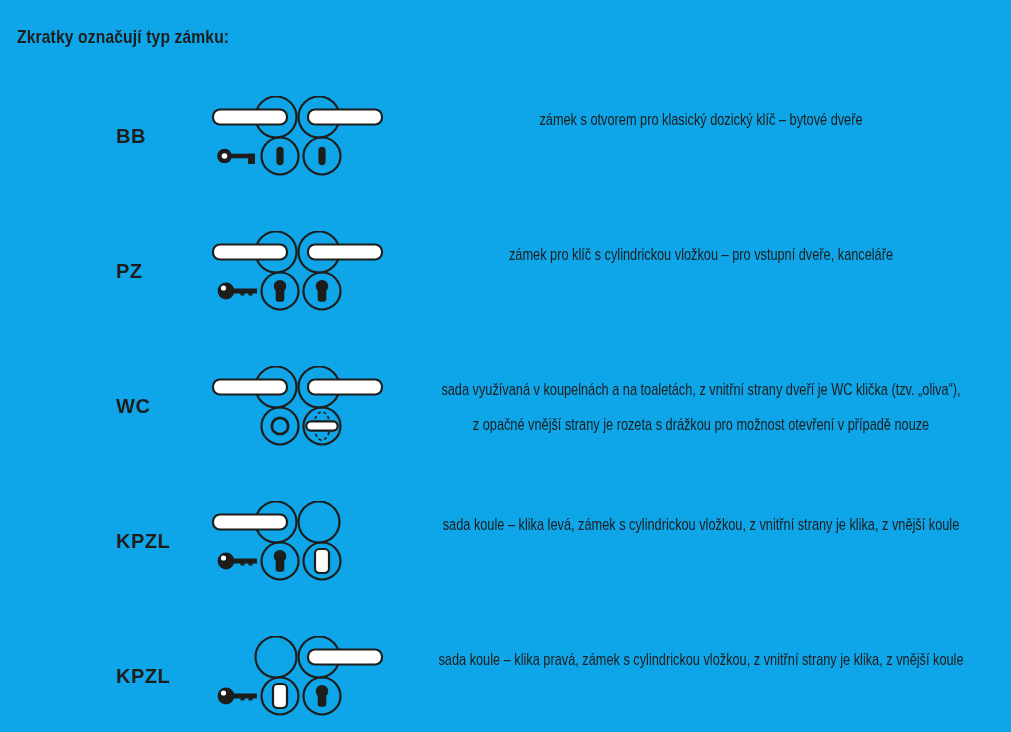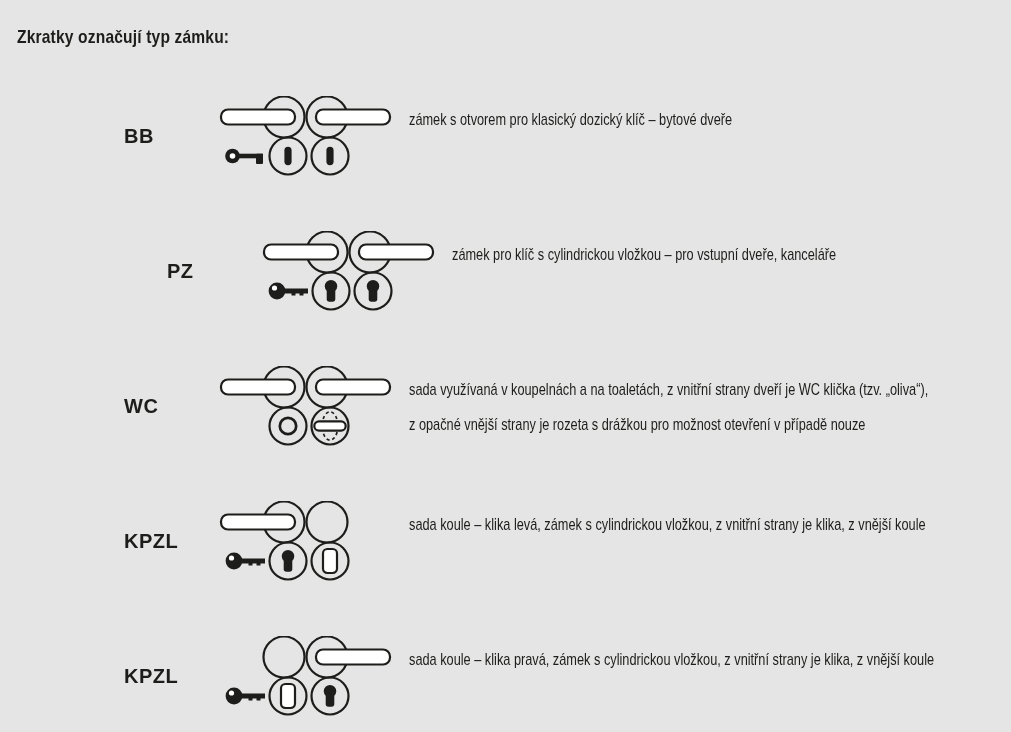--- a/index.html
+++ b/index.html
@@ -1,25 +1,25 @@
 <!DOCTYPE html>
 <html><head>
 <meta charset="utf-8">
 <style>
   html,body{margin:0;padding:0;background:#fff;}
   .page{
-    position:relative;width:1011px;height:732px;background:#e5e5e5;
+    position:relative;width:1011px;height:732px;background:#0ea5e9;
     font-family:"Liberation Sans",sans-serif;color:#1d1d1b;overflow:hidden;
   }
   .title{
     position:absolute;left:17px;top:26px;
     font-size:19px;font-weight:bold;letter-spacing:.2px;white-space:nowrap;
     transform:scaleX(.82);transform-origin:0 0;
   }
-  .row{position:absolute;left:12px;width:864px;height:80px;}
+  .row{position:absolute;left:4px;width:864px;height:80px;text-align:center;}
   .code{
     position:absolute;left:112px;top:27px;
     font-size:20px;font-weight:bold;line-height:26px;letter-spacing:.5px;
   }
   .iconset{position:absolute;left:205px;top:0;}
   .desc{
     position:absolute;left:397px;top:6px;width:800px;
     font-size:17px;line-height:35px;white-space:pre-line;
     transform:scaleX(.75);transform-origin:0 0;
   }
@@ -58,21 +58,21 @@
             <circle class="o" cx="71" cy="60" r="18.5"></circle>
             <rect class="f" x="67.4" y="50.8" width="7.2" height="18.4" rx="3.6"></rect>
           </g>
           <g>
             <circle class="o" cx="113" cy="60" r="18.5"></circle>
             <rect class="f" x="109.4" y="50.8" width="7.2" height="18.4" rx="3.6"></rect>
           </g>
         </svg>
         <div class="desc">zámek s otvorem pro klasický dozický klíč – bytové dveře</div>
       </div>
-      <div class="row" style="top: 231px; margin-left: 43px;">
+      <div class="row" style="top: 231px;">
         <div class="code">PZ</div>
         <svg class="iconset" width="175" height="80" viewBox="0 0 175 80">
           <g>
             <circle class="o" cx="67" cy="21" r="20.5"></circle>
             <rect class="w" x="4" y="13.5" width="74" height="15" rx="7"></rect>
           </g>
           <g>
             <circle class="o" cx="110" cy="21" r="20.5"></circle>
             <rect class="w" x="99" y="13.5" width="74" height="15" rx="7"></rect>
           </g>

